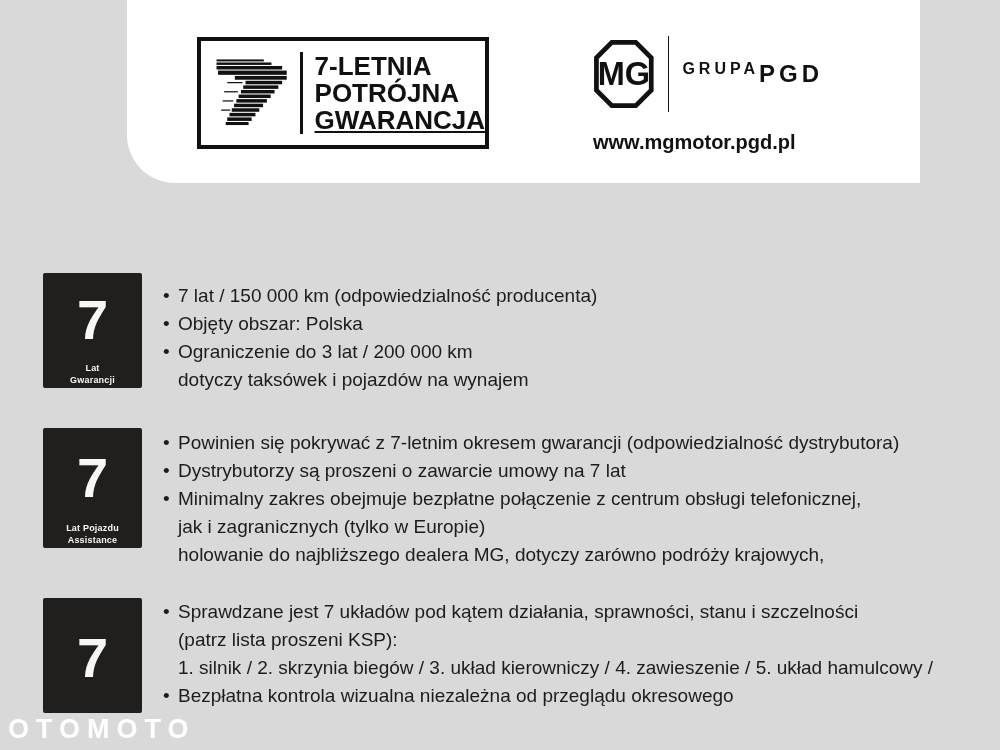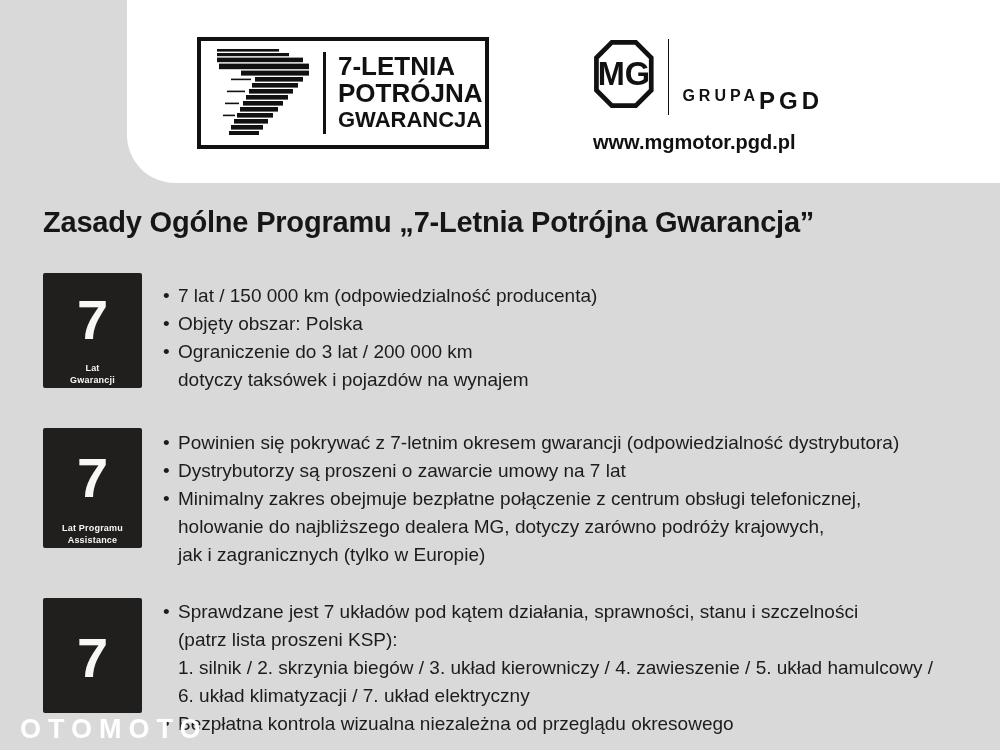--- a/index.html
+++ b/index.html
@@ -2,35 +2,35 @@
 <html><head>
 <meta charset="utf-8">
 <style>
   html,body{margin:0;padding:0;}
   .canvas{
     position:relative; width:1000px; height:750px; overflow:hidden;
     background:#d9d9d9; font-family:"Liberation Sans", sans-serif; color:#1a1a1a;
   }
   
   .header-card{
-    position:absolute; left:127px; top:0; width:873px; height:183px;
+    position:absolute; left:127px; top:0; width:793px; height:183px;
     background:#ffffff; border-radius:0 0 0 48px;
   }
   .warranty-box{
     position:absolute; left:70px; top:37px; width:292px; height:112px;
     border:4px solid #111; box-sizing:border-box;
     display:flex; align-items:center;
   }
   .seven-glyph{ margin-left:14px; }
   .warranty-vline{ width:3px; height:82px; background:#111; margin-left:12px; }
   .warranty-text{ margin-left:12px; font-weight:bold; color:#111; }
   .warranty-text .wl{ font-size:26px; line-height:27px; letter-spacing:0; }
-  .warranty-text .wl.small{ font-size:22px; line-height:26px; }
+  .warranty-text .wl.small{ font-size:26px; line-height:26px;text-decoration:underline; }
   .brand-group{ position:absolute; left:466px; top:33px; width:230px; }
-  .logos-row{ display:flex; align-items:flex-end; height:82px; }
+  .logos-row{ display:flex; align-items:center; height:82px; }
   .brand-divider{ width:2px; height:76px; background:#111; margin:0 13px; }
   .pgd-logo{ display:flex; justify-content:center; }
   .pgd-grupa{ font-size:16px; font-weight:900; letter-spacing:4px; color:#111; line-height:17px; }
   .pgd-big{ font-size:24px; font-weight:900; letter-spacing:4px; color:#111; line-height:28px; }
   .website{ margin-top:16px; font-size:20px; font-weight:bold; color:#111; width:216px; }
   
   .title{
     position:absolute; left:43px; top:206px; margin:0;
     font-size:29px; font-weight:bold; color:#161616; letter-spacing:-0.2px; white-space:nowrap;
   }
@@ -43,21 +43,21 @@
   }
   .badge-seven{ flex:1; display:flex; align-items:center; justify-content:center; font-size:56px; font-weight:bold; padding-top:4px; }
   .badge-label{ padding-bottom:2px; font-size:9px; font-weight:bold; line-height:12px; letter-spacing:0.2px; }
   .lines{ position:absolute; left:120px; white-space:nowrap; }
   .line{ display:flex; font-size:19px; line-height:28px; color:#1c1c1c; }
   .line .dot{ width:15px; flex:none; }
   .line.nobullet .dot{ visibility:hidden; }
   
   .watermark{
     position:absolute; left:8px; top:714px; color:#ffffff;
-    font-size:27px; font-weight:bold; letter-spacing:7px;margin-left:12px;
+    font-size:27px; font-weight:bold; letter-spacing:7px;
   }
 </style>
 </head>
 <body>
 
 <div class="canvas">
 
   <div class="header-card">
 
     <div class="warranty-box">
@@ -101,21 +101,20 @@
         <div class="brand-divider"></div>
         <div class="pgd-logo">
           <div class="pgd-grupa">GRUPA</div>
           <div class="pgd-big">PGD</div>
         </div>
       </div>
       <div class="website">www.mgmotor.pgd.pl</div>
     </div>
   </div>
 
-  <h1 class="title">Zasady Ogólne Programu „7-Letnia Potrójna Gwarancja”</h1>
 
   <div id="sections">
       <div class="section" style="top: 273px;">
         <div class="badge" style="height: 115px;">
           <div class="badge-seven">7</div>
           <div class="badge-label">
             <div>Lat</div>
             <div>Gwarancji</div>
           </div>
         </div>
@@ -135,68 +134,64 @@
           <div class="line nobullet">
             <span class="dot">•</span>
             <span class="txt">dotyczy taksówek i pojazdów na wynajem</span>
           </div>
         </div>
       </div>
       <div class="section" style="top: 428px;">
         <div class="badge" style="height: 120px;">
           <div class="badge-seven">7</div>
           <div class="badge-label">
-            <div>Lat Programu</div>
+            <div>Lat Pojazdu</div>
             <div>Assistance</div>
           </div>
         </div>
         <div class="lines" style="top: 1px;">
           <div class="line">
             <span class="dot">•</span>
             <span class="txt">Powinien się pokrywać z 7-letnim okresem gwarancji (odpowiedzialność dystrybutora)</span>
           </div>
           <div class="line">
             <span class="dot">•</span>
             <span class="txt">Dystrybutorzy są proszeni o zawarcie umowy na 7 lat</span>
           </div>
           <div class="line">
             <span class="dot">•</span>
             <span class="txt">Minimalny zakres obejmuje bezpłatne połączenie z centrum obsługi telefonicznej,</span>
           </div>
           <div class="line nobullet">
             <span class="dot">•</span>
-            <span class="txt">holowanie do najbliższego dealera MG, dotyczy zarówno podróży krajowych,</span>
+            <span class="txt">jak i zagranicznych (tylko w Europie)</span>
           </div>
           <div class="line nobullet">
             <span class="dot">•</span>
-            <span class="txt">jak i zagranicznych (tylko w Europie)</span>
+            <span class="txt">holowanie do najbliższego dealera MG, dotyczy zarówno podróży krajowych,</span>
           </div>
         </div>
       </div>
       <div class="section" style="top: 598px;">
         <div class="badge" style="height: 115px;">
           <div class="badge-seven">7</div>
         </div>
         <div class="lines" style="top: 0px;">
           <div class="line">
             <span class="dot">•</span>
             <span class="txt">Sprawdzane jest 7 układów pod kątem działania, sprawności, stanu i szczelności</span>
           </div>
           <div class="line nobullet">
             <span class="dot">•</span>
             <span class="txt">(patrz lista proszeni KSP):</span>
           </div>
           <div class="line nobullet">
             <span class="dot">•</span>
             <span class="txt">1. silnik / 2. skrzynia biegów / 3. układ kierowniczy / 4. zawieszenie / 5. układ hamulcowy /</span>
           </div>
-          <div class="line nobullet">
-            <span class="dot">•</span>
-            <span class="txt">6. układ klimatyzacji / 7. układ elektryczny</span>
-          </div>
           <div class="line">
             <span class="dot">•</span>
             <span class="txt">Bezpłatna kontrola wizualna niezależna od przeglądu okresowego</span>
           </div>
         </div>
       </div>
     </div>
 
   <div class="watermark">OTOMOTO</div>
 </div>

